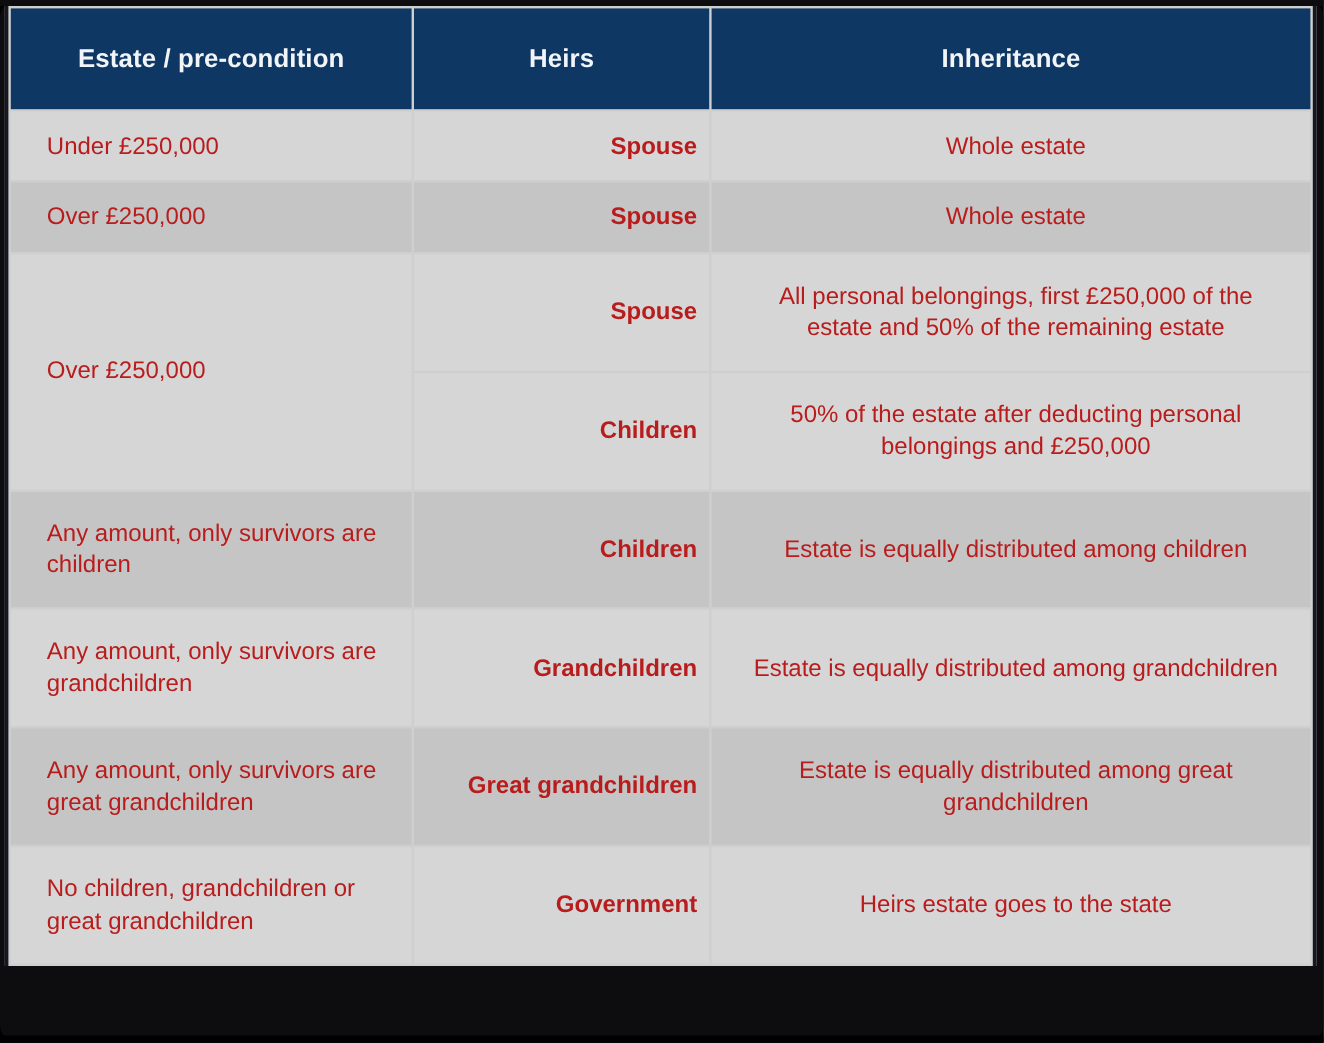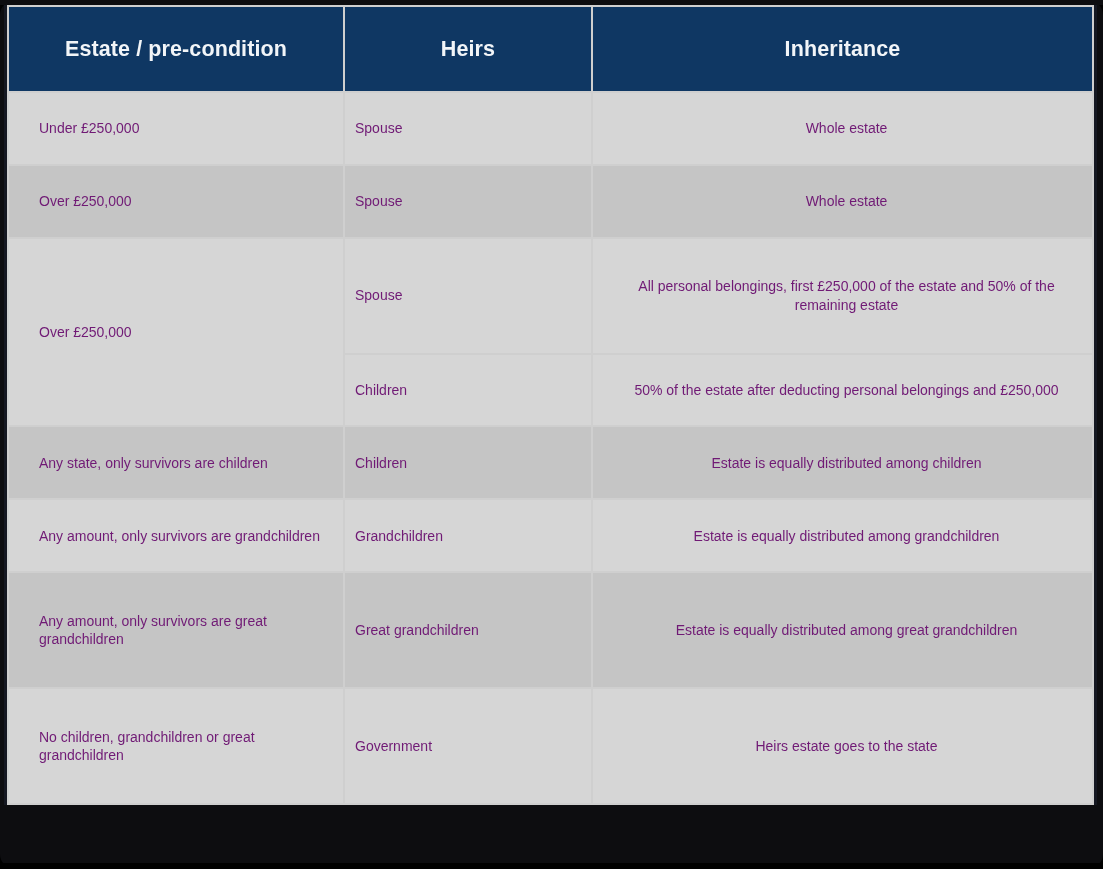--- a/index.html
+++ b/index.html
@@ -51,36 +51,36 @@
     font-size: 21.5px;
     font-weight: bold;
     text-align: center;
     height: 84px;
     vertical-align: middle;
     letter-spacing: 0.1px;
     padding: 0 8px;
   }
 
   tbody td {
-    font-size: 14px;
-    color: #701a75;
+    font-size: 20px;
+    color: #b91c1c;
     vertical-align: middle;
     line-height: 1.32;
     padding: 6px 16px;
     font-weight: normal;
   }
 
   
   tr.band-light td { background: #d6d6d6; }
   tr.band-dark  td { background: #c5c5c5; }
 
   td.shade-light { background: #d6d6d6 !important; }
 
   td.col-estate { text-align: left;   padding-left: 30px; padding-right: 14px; }
-  td.col-heirs  { text-align: left; padding-left: 10px; padding-right: 10px; }
+  td.col-heirs  { text-align: right; padding-left: 10px; padding-right: 10px; font-weight: bold; }
   td.col-inh    { text-align: center;   padding-left: 28px; padding-right: 20px; }
 
   
   .footer {
     position: absolute;
     left: 0;
     top: 808px;
     width: 1103px;
     height: 55px;
     background-color: #3b4257;
@@ -182,21 +182,21 @@
           <td class="col-heirs shade-light">Spouse</td>
           <td class="col-inh shade-light">All personal belongings, first £250,000 of the estate and 50% of the remaining estate</td>
         </tr>
 
         <tr class="band-light">
           <td class="col-heirs shade-light">Children</td>
           <td class="col-inh shade-light">50% of the estate after deducting personal belongings and £250,000</td>
         </tr>
 
         <tr class="band-dark">
-          <td class="col-estate">Any state, only survivors are children</td>
+          <td class="col-estate">Any amount, only survivors are children</td>
           <td class="col-heirs">Children</td>
           <td class="col-inh">Estate is equally distributed among children</td>
         </tr>
 
         <tr class="band-light">
           <td class="col-estate">Any amount, only survivors are grandchildren</td>
           <td class="col-heirs">Grandchildren</td>
           <td class="col-inh">Estate is equally distributed among grandchildren</td>
         </tr>
 

